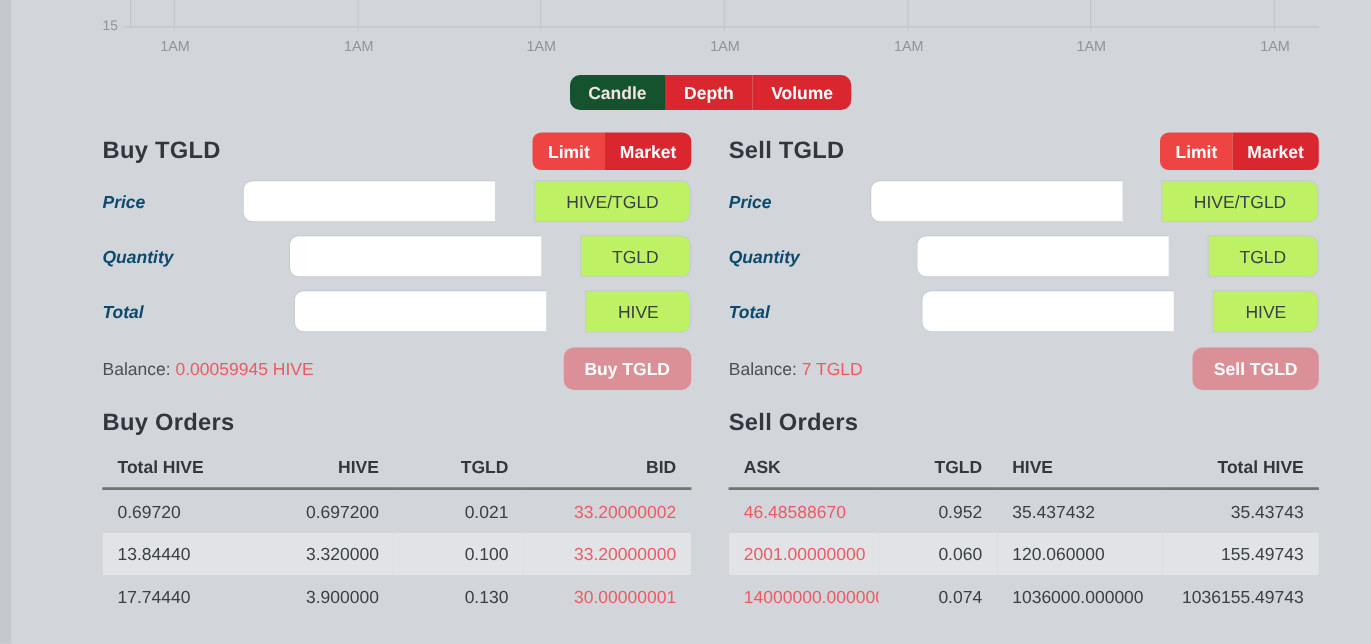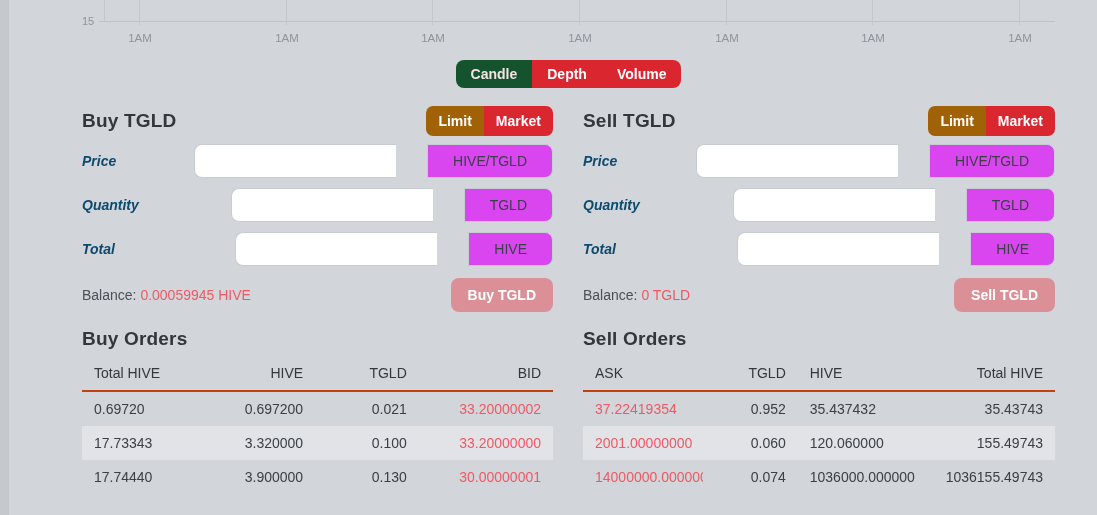--- a/index.html
+++ b/index.html
@@ -28,44 +28,44 @@
   .vt-depth  { background:#d9262f; color:#ffffff; }
   .vt-volume { background:#d9262f; color:#ffffff; border-radius:0 8px 8px 0; }
 
   
   .panels { display:grid; grid-template-columns:471px 472px; column-gap:30px; margin-top:18px; }
   .panel-head { display:flex; justify-content:space-between; align-items:center; margin-bottom:8px; }
   h2 { font-size:19px; font-weight:700; color:#32373d; margin:0; letter-spacing:.2px; }
   .lm-group { display:flex; }
   .lm-btn { border:none; cursor:pointer; padding:7px 12px; font-size:14px; font-weight:700; color:#fff;
             font-family:"Liberation Sans", sans-serif; line-height:16px; }
-  .lm-limit  { background:#a16207; border-radius:7px 0 0 7px; }
+  .lm-limit  { background:#ef4444; border-radius:7px 0 0 7px; }
   .lm-market { background:#d9262f; border-radius:0 7px 7px 0; }
 
   .field { display:flex; align-items:center; margin-bottom:10px; }
   .field > label { width:155px; font-size:14px; font-weight:700; color:#0c4a6e;font-style:italic; }
   .igroup { flex:1; display:flex; height:34px; }
   .igroup input {
     flex:1; min-width:0; background:#ffffff; border:1px solid #c7ccd3; border-right:none;
     border-radius:8px 0 0 8px; padding:0 10px; font-size:14px; color:#3a4046; outline:none;
     font-family:"Liberation Sans", sans-serif;
   }
-  .addon { display:flex; align-items:center; background:#d946ef; border:1px solid #c7ccd3;
+  .addon { display:flex; align-items:center; background:#bef264; border:1px solid #c7ccd3;
            border-radius:0 8px 8px 0; padding:0 25px; font-size:14px; color:#3a4046;margin-left:31px; }
 
   .balance-row { display:flex; justify-content:space-between; align-items:center; margin-top:12px;gap:40px; }
   .balance-text { font-size:14px; color:#4a5057; }
   .red { color:#ee5a63; }
   .submit-btn { background:#db9097; color:#ffffff; border:none; border-radius:8px; cursor:pointer;
                 padding:9px 17px; font-size:14px; font-weight:700; font-family:"Liberation Sans", sans-serif; }
 
   
   .orders-title { margin:16px 0 6px; }
   table { width:100%; border-collapse:collapse; font-size:14px; color:#3a4046; table-layout:fixed; }
-  th { font-weight:400; color:#33383e; padding:9px 12px; border-bottom:2px solid #c2410c; }
+  th { font-weight:700; color:#33383e; padding:9px 12px; border-bottom:2px solid #737373; }
   td { padding:9px 12px; overflow:hidden; white-space:nowrap; }
   tbody tr:nth-child(even) { background:#e1e3e7; }
   .al { text-align:left; } .ar { text-align:right; }
 </style>
 </head>
 <body>
 
 <div class="window-edge"></div>
 
 <div class="page">
@@ -154,21 +154,21 @@
           </tr>
         </thead>
         <tbody>
           <tr>
             <td class="al">0.69720</td>
             <td class="ar">0.697200</td>
             <td class="ar">0.021</td>
             <td class="ar red">33.20000002</td>
           </tr>
           <tr>
-            <td class="al">17.73343</td>
+            <td class="al">13.84440</td>
             <td class="ar">3.320000</td>
             <td class="ar">0.100</td>
             <td class="ar red">33.20000000</td>
           </tr>
           <tr>
             <td class="al">17.74440</td>
             <td class="ar">3.900000</td>
             <td class="ar">0.130</td>
             <td class="ar red">30.00000001</td>
           </tr>
@@ -203,21 +203,21 @@
         <label>Total</label>
         <div class="igroup">
           <input type="text" style="">
           <span class="addon">HIVE</span>
         </div>
       </div>
 
       <div class="balance-row">
         <div class="balance-text">
           <span>Balance:</span>
-          <span class="red">0 TGLD</span>
+          <span class="red">7 TGLD</span>
         </div>
         <button class="submit-btn">Sell TGLD</button>
       </div>
 
       <h2 class="orders-title">Sell Orders</h2>
       <table>
         <colgroup>
             <col style="width:25.5%">
             <col style="width:20%">
             <col style="width:28%">
@@ -226,21 +226,21 @@
         <thead>
           <tr>
             <th class="al">ASK</th>
             <th class="ar">TGLD</th>
             <th class="al">HIVE</th>
             <th class="ar">Total HIVE</th>
           </tr>
         </thead>
         <tbody>
           <tr>
-            <td class="al red">37.22419354</td>
+            <td class="al red">46.48588670</td>
             <td class="ar">0.952</td>
             <td class="al">35.437432</td>
             <td class="ar">35.43743</td>
           </tr>
           <tr>
             <td class="al red">2001.00000000</td>
             <td class="ar">0.060</td>
             <td class="al">120.060000</td>
             <td class="ar">155.49743</td>
           </tr>

